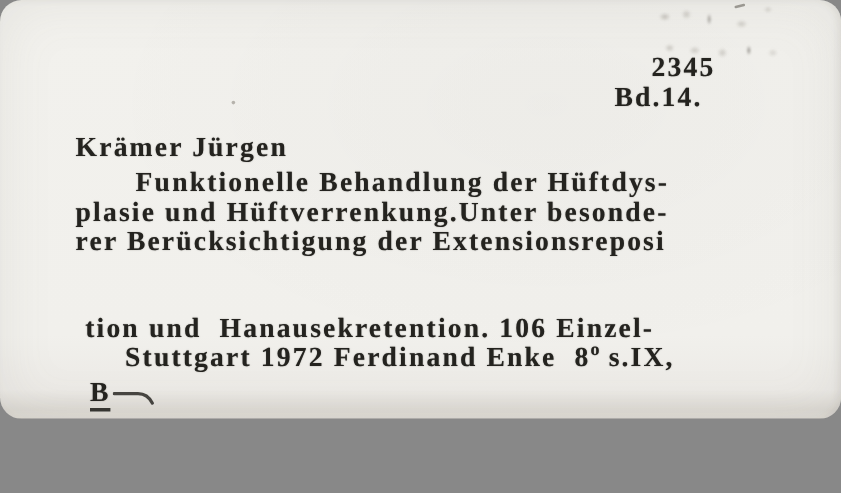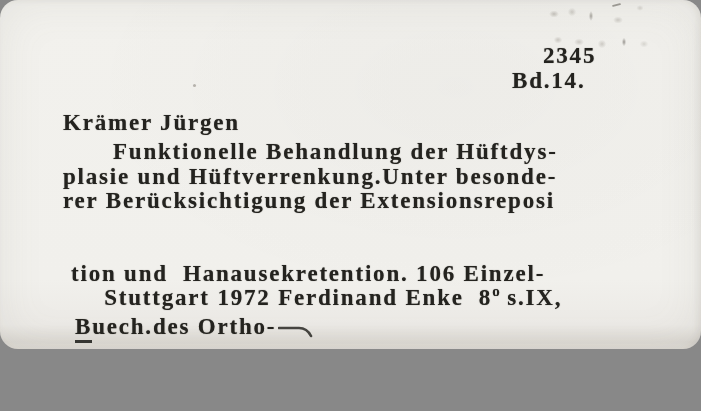--- a/index.html
+++ b/index.html
@@ -93,18 +93,18 @@
 
   <div class="line" style="left:71px;top:214px;margin-top:48px;">tion und  Hanausekretention. 106 Einzel-</div>
 
 
   <div class="line" style="left:74px;top:262px;">
     <span>Stuttgart 1972 Ferdinand Enke  8</span><span class="sup">o</span><span> s.IX,</span>
   </div>
 
 
   <div class="line series-wrap" style="left:75px;top:315px;">
-    <span class="series-initial">B</span><span>uech.des Ortho-</span><svg class="dash-mark" width="38" height="16" viewBox="0 0 38 16">
+    <span class="series-initial">B</span><svg class="dash-mark" width="38" height="16" viewBox="0 0 38 16">
         <path d="M1 4 H21 Q29 4 33 12" stroke="#2a2925" stroke-width="2.6" fill="none" stroke-linecap="round"></path>
       </svg><span class="series-gap"></span>
   </div>
 
 </div>
 
 </body></html>

